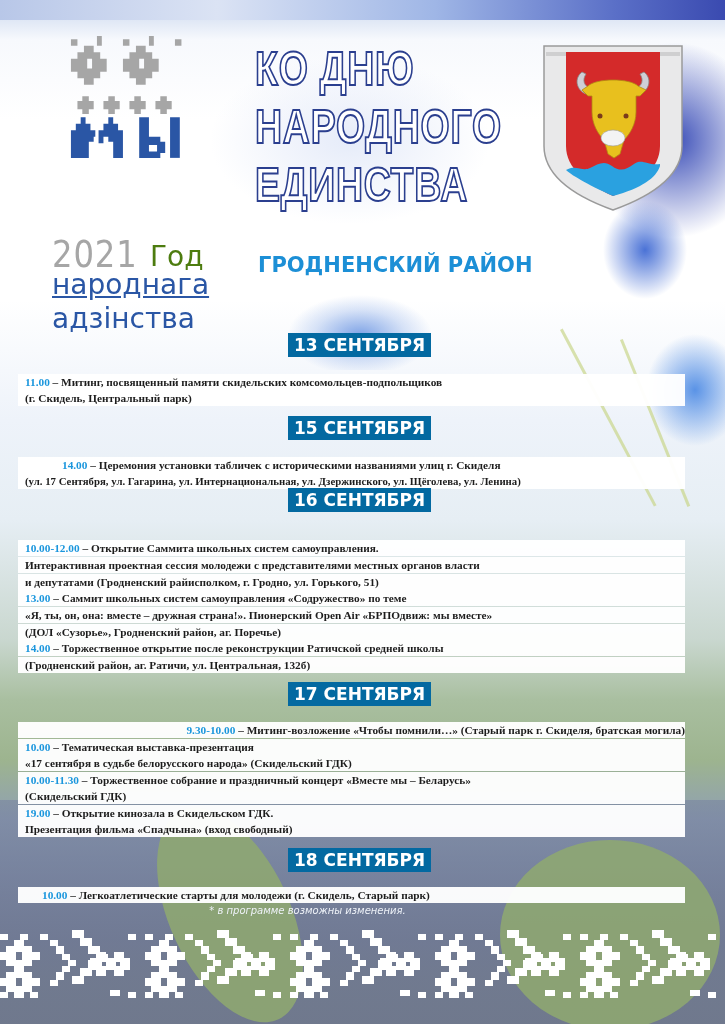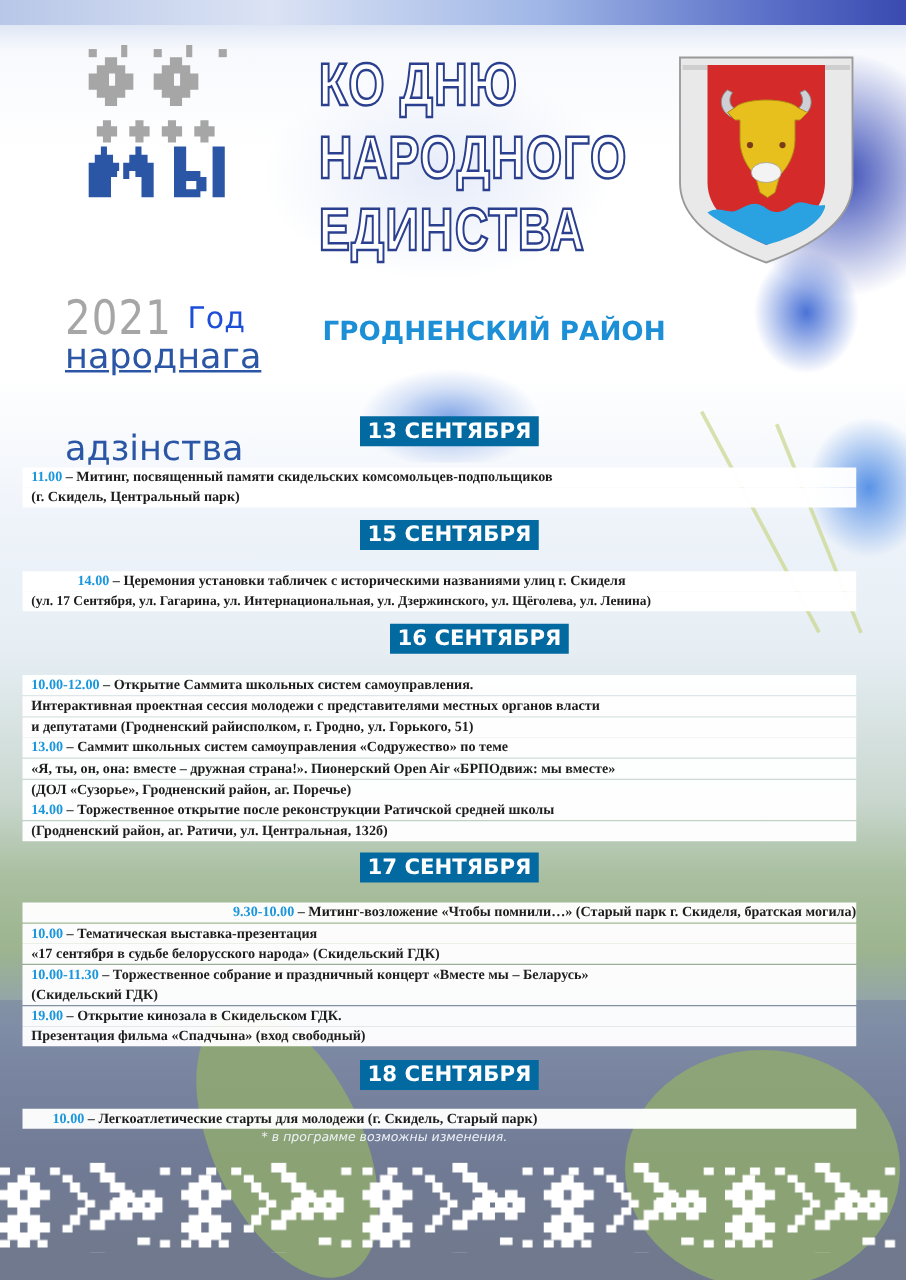--- a/index.html
+++ b/index.html
@@ -41,26 +41,26 @@
   }
   .island {
     position: absolute; background: #8fa970; border-radius: 50%; opacity: 0.85;
   }
 
   
   .logo { position: absolute; left: 52px; top: 36px; width: 150px; }
   .logo-pattern { position: absolute; left: 0; top: 0; width: 150px; height: 130px; }
   .logo-year-line { position: absolute; left: 0; top: 196px; white-space: nowrap; }
   .logo-year { font-family: "DejaVu Sans", sans-serif; font-size: 38px; color: #a6a6a6; letter-spacing: 1px; font-weight: normal; transform: scaleX(0.85); display: inline-block; transform-origin: left; }
-  .logo-god { font-family: "DejaVu Sans", sans-serif; font-size: 24px; color: #1d4ed8; position: absolute; left: 98px; top: 8px; }
+  .logo-god { font-family: "DejaVu Sans", sans-serif; font-size: 28px; color: #4d7c0f; position: absolute; left: 98px; top: 8px; }
   .logo-line2, .logo-line3 {
     position: absolute; left: 0; font-family: "DejaVu Sans", sans-serif; font-size: 28px; color: #2a56a5; white-space: nowrap;
   }
   .logo-line2 { top: 232px; text-decoration: underline; }
-  .logo-line3 { top: 266px; margin-top: 40px; }
+  .logo-line3 { top: 266px; }
 
   
   .title {
     position: absolute; left: 255px; top: 40px; width: 300px;
   }
   .title-line {
     display: block; font-family: "Liberation Sans", sans-serif; font-weight: bold;
     font-size: 48px; line-height: 58px; color: #ffffff;
     -webkit-text-stroke: 2px #2b3f8f; letter-spacing: 1px;
     transform: scaleX(0.78); transform-origin: left;
@@ -157,21 +157,21 @@
 </svg>
 
 <div class="date-badge" style="top:333px;">13 СЕНТЯБРЯ</div>
 <div class="row" style="top:374px;"><span class="time">11.00</span><span> – Митинг, посвященный памяти скидельских комсомольцев-подпольщиков</span></div>
 <div class="row" style="top:390px;"><span>(г. Скидель, Центральный парк)</span></div>
 
 <div class="date-badge" style="top:416px;">15 СЕНТЯБРЯ</div>
 <div class="row" style="top:457px;padding-left:44px;"><span class="time">14.00</span><span> – Церемония установки табличек с историческими названиями улиц г. Скиделя</span></div>
 <div class="row" style="top:473px;font-size:10.8px;"><span>(ул. 17 Сентября, ул. Гагарина, ул. Интернациональная, ул. Дзержинского, ул. Щёголева, ул. Ленина)</span></div>
 
-<div class="date-badge" style="top:499px;margin-left:24px;">16 СЕНТЯБРЯ</div>
+<div class="date-badge" style="top:488px;">16 СЕНТЯБРЯ</div>
 <div class="row" style="top:540px;"><span class="time">10.00-12.00</span><span> – Открытие Саммита школьных систем самоуправления.</span></div>
 <div class="row" style="top:557px;"><span>Интерактивная проектная сессия молодежи с представителями местных органов власти</span></div>
 <div class="row" style="top:574px;"><span>и депутатами (Гродненский райисполком, г. Гродно, ул. Горького, 51)</span></div>
 <div class="row" style="top:590px;"><span class="time">13.00</span><span> – Саммит школьных систем самоуправления «Содружество» по теме</span></div>
 <div class="row" style="top:607px;"><span>«Я, ты, он, она: вместе – дружная страна!». Пионерский Open Air «БРПОдвиж: мы вместе»</span></div>
 <div class="row" style="top:624px;"><span>(ДОЛ «Сузорье», Гродненский район, аг. Поречье)</span></div>
 <div class="row" style="top:640px;"><span class="time">14.00</span><span> – Торжественное открытие после реконструкции Ратичской средней школы</span></div>
 <div class="row" style="top:657px;"><span>(Гродненский район, аг. Ратичи, ул. Центральная, 132б)</span></div>
 
 <div class="date-badge" style="top:682px;">17 СЕНТЯБРЯ</div>

